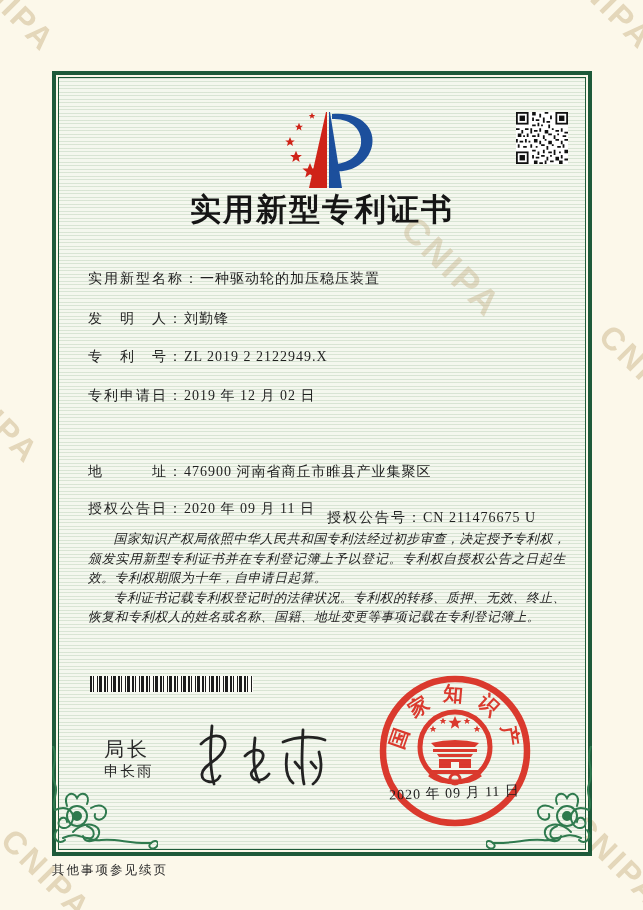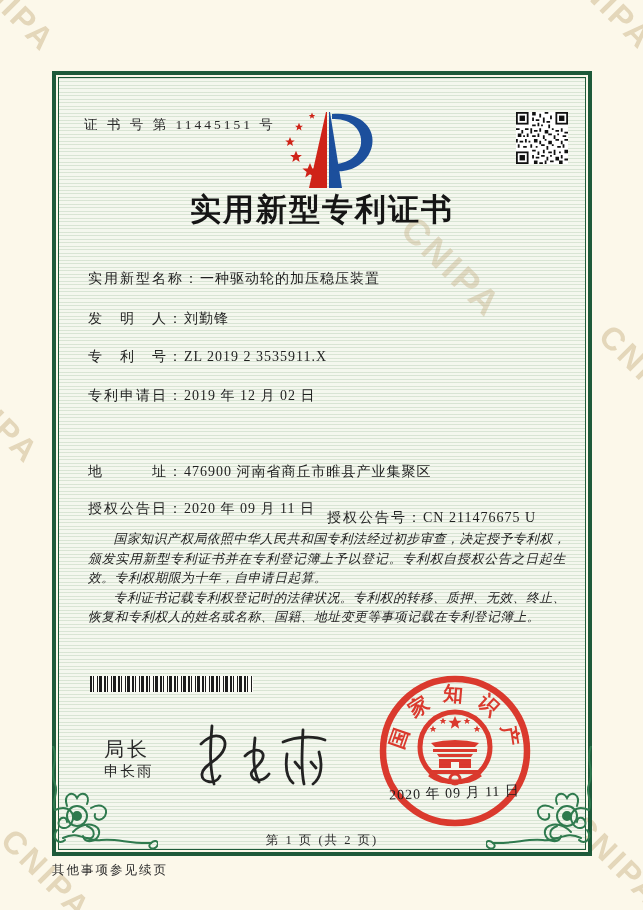--- a/index.html
+++ b/index.html
@@ -80,21 +80,20 @@
   <span class="wm" style="left:-62px; top:400px;">CNIPA</span>
   <span class="wm" style="left:588px; top:352px;">CNIPA</span>
   <span class="wm" style="left:-10px; top:856px;">CNIPA</span>
   <span class="wm" style="left:560px; top:842px;">CNIPA</span>
 
   <div class="frame">
     <div class="frame-inner">
 
       <span class="wm wm-inner" style="left:330px; top:168px;">CNIPA</span>
 
-      <div class="cert-no">证 书 号 第 11445151 号</div>
 
       <svg class="logo" width="112" height="88" viewBox="0 0 112 88">
         <g fill="#cf2318">
           <path d="M0,-10 2.9,-3.1 9.5,-3.1 4.2,1.2 5.9,8.1 0,4 -5.9,8.1 -4.2,1.2 -9.5,-3.1 -2.9,-3.1Z" transform="translate(44,65) scale(0.80)"></path>
           <path d="M0,-10 2.9,-3.1 9.5,-3.1 4.2,1.2 5.9,8.1 0,4 -5.9,8.1 -4.2,1.2 -9.5,-3.1 -2.9,-3.1Z" transform="translate(30,51) scale(0.62)"></path>
           <path d="M0,-10 2.9,-3.1 9.5,-3.1 4.2,1.2 5.9,8.1 0,4 -5.9,8.1 -4.2,1.2 -9.5,-3.1 -2.9,-3.1Z" transform="translate(24,36) scale(0.50)"></path>
           <path d="M0,-10 2.9,-3.1 9.5,-3.1 4.2,1.2 5.9,8.1 0,4 -5.9,8.1 -4.2,1.2 -9.5,-3.1 -2.9,-3.1Z" transform="translate(33,21) scale(0.42)"></path>
           <path d="M0,-10 2.9,-3.1 9.5,-3.1 4.2,1.2 5.9,8.1 0,4 -5.9,8.1 -4.2,1.2 -9.5,-3.1 -2.9,-3.1Z" transform="translate(46,10) scale(0.34)"></path>
           <path d="M60,6 L61,6 L61,82 L43,82 Z"></path>
         </g>
@@ -122,21 +121,21 @@
 
       <div class="title">实用新型专利证书</div>
 
       <div class="row" style="top:192px;">
         <span class="lbl">实用新型名称：</span><span class="val">一种驱动轮的加压稳压装置</span>
       </div>
       <div class="row" style="top:232px;">
         <span class="lbl">发　明　人：</span><span class="val">刘勤锋</span>
       </div>
       <div class="row" style="top:270px;">
-        <span class="lbl">专　利　号：</span><span class="val">ZL 2019 2 3535911.X</span>
+        <span class="lbl">专　利　号：</span><span class="val">ZL 2019 2 2122949.X</span>
       </div>
       <div class="row" style="top:309px;">
         <span class="lbl">专利申请日：</span><span class="val">2019 年 12 月 02 日</span>
       </div>
       <div class="row" style="top:385px;">
         <span class="lbl">地　　　址：</span><span class="val">476900 河南省商丘市睢县产业集聚区</span>
       </div>
       <div class="row" style="top:422px;text-align:right;">
         <span class="lbl">授权公告日：</span><span class="val">2020 年 09 月 11 日</span>
         <span class="pair2">
@@ -193,21 +192,20 @@
             <rect x="62" y="107" width="52" height="4"></rect>
             <circle cx="88" cy="116" r="5" fill="none" stroke="#d92a1e" stroke-width="3"></circle>
             <path d="M62,112 C70,118 78,120 82,118" fill="none" stroke="#d92a1e" stroke-width="3"></path>
             <path d="M114,112 C106,118 98,120 94,118" fill="none" stroke="#d92a1e" stroke-width="3"></path>
           </g>
         </g>
       </svg>
 
       <div class="seal-date">2020 年 09 月 11 日</div>
 
-      <div class="page-num">第 1 页 (共 2 页)</div>
 
       <svg class="orn orn-left" width="115" height="115" viewBox="0 0 115 115">
         <g stroke="#2f7a4e" fill="none" stroke-width="2" stroke-linecap="round">
           <path d="M10,0 C16,14 6,24 12,38 C16,48 8,54 12,64"></path>
           <path d="M12,64 C26,58 34,68 28,78 C23,85 13,82 16,75 C18,70 24,71 24,76"></path>
           <path d="M20,92 C36,84 42,96 58,94 C74,92 86,98 108,97"></path>
           <path d="M108,97 C114,92 118,98 112,102 C108,104 104,100 108,97"></path>
           <path d="M30,86 C42,74 58,78 56,88 C54,96 42,98 40,90"></path>
           <circle cx="34" cy="70" r="10"></circle>
           <circle cx="34" cy="70" r="4" fill="#2f7a4e"></circle>

